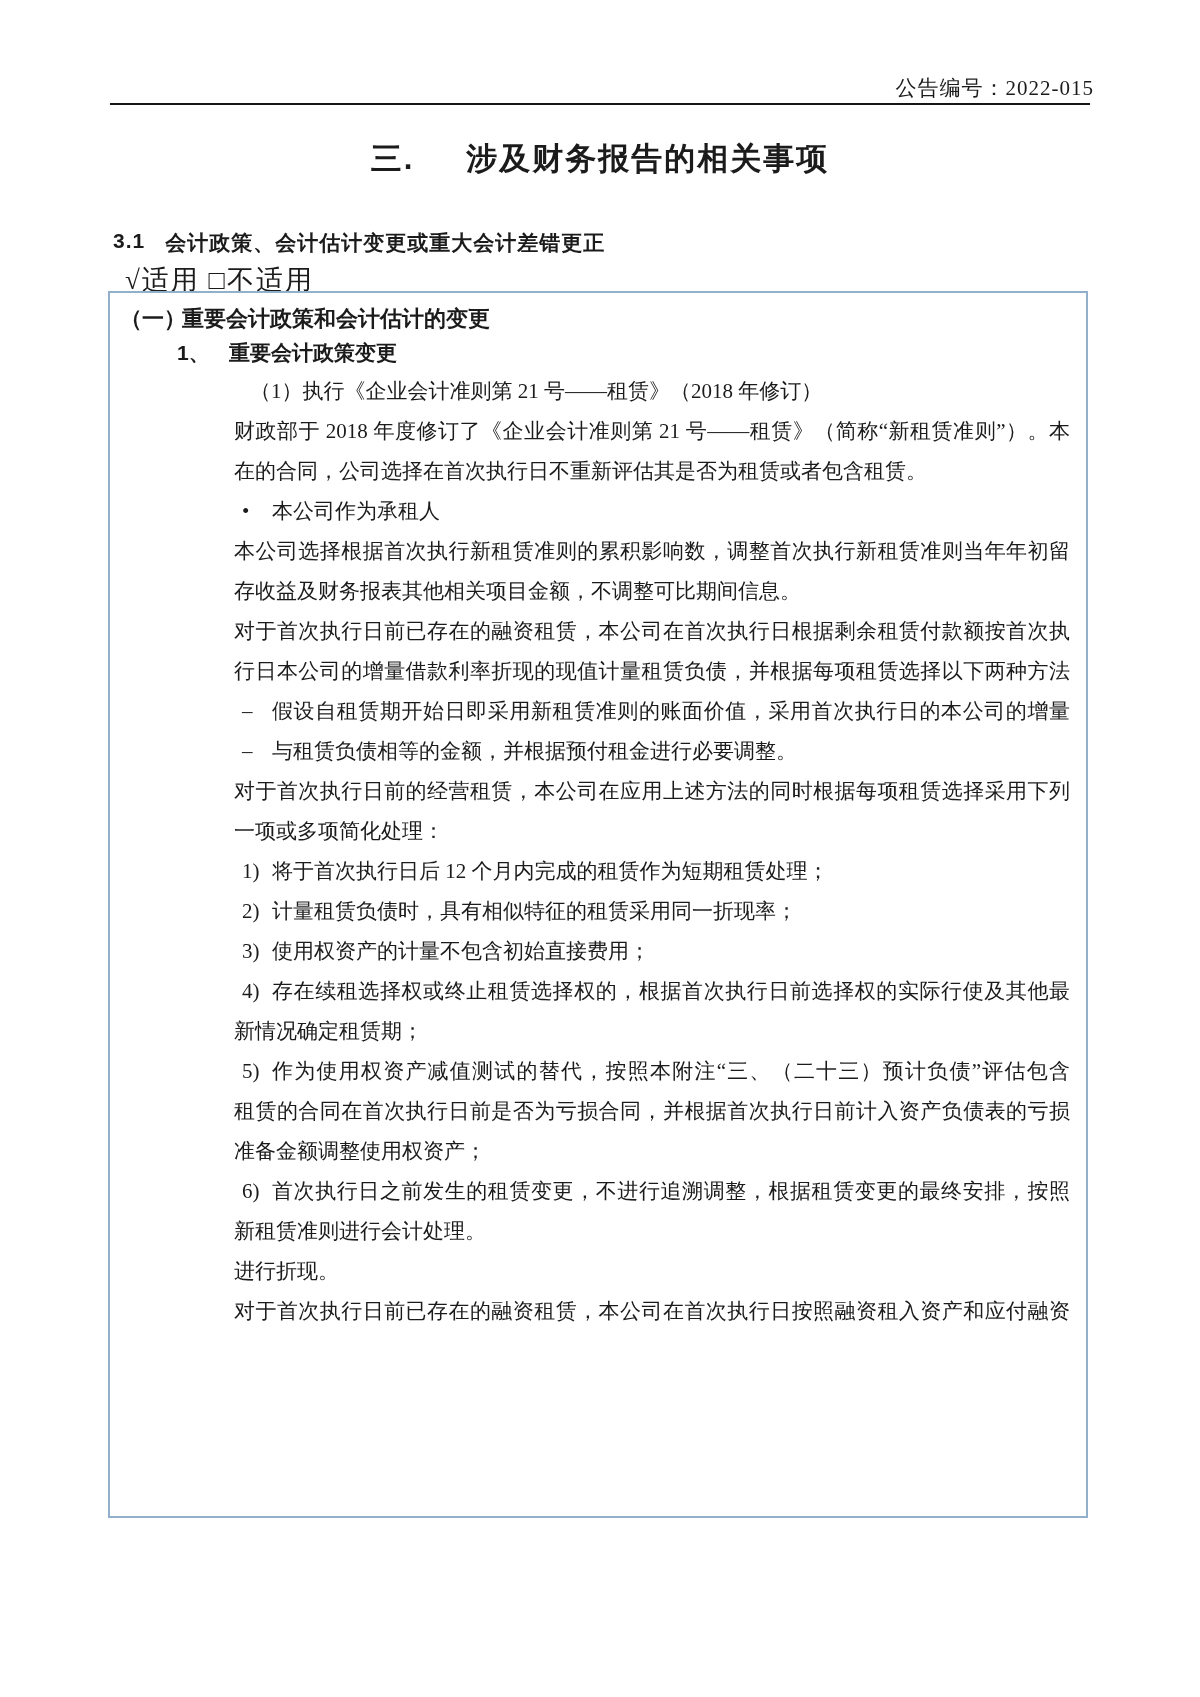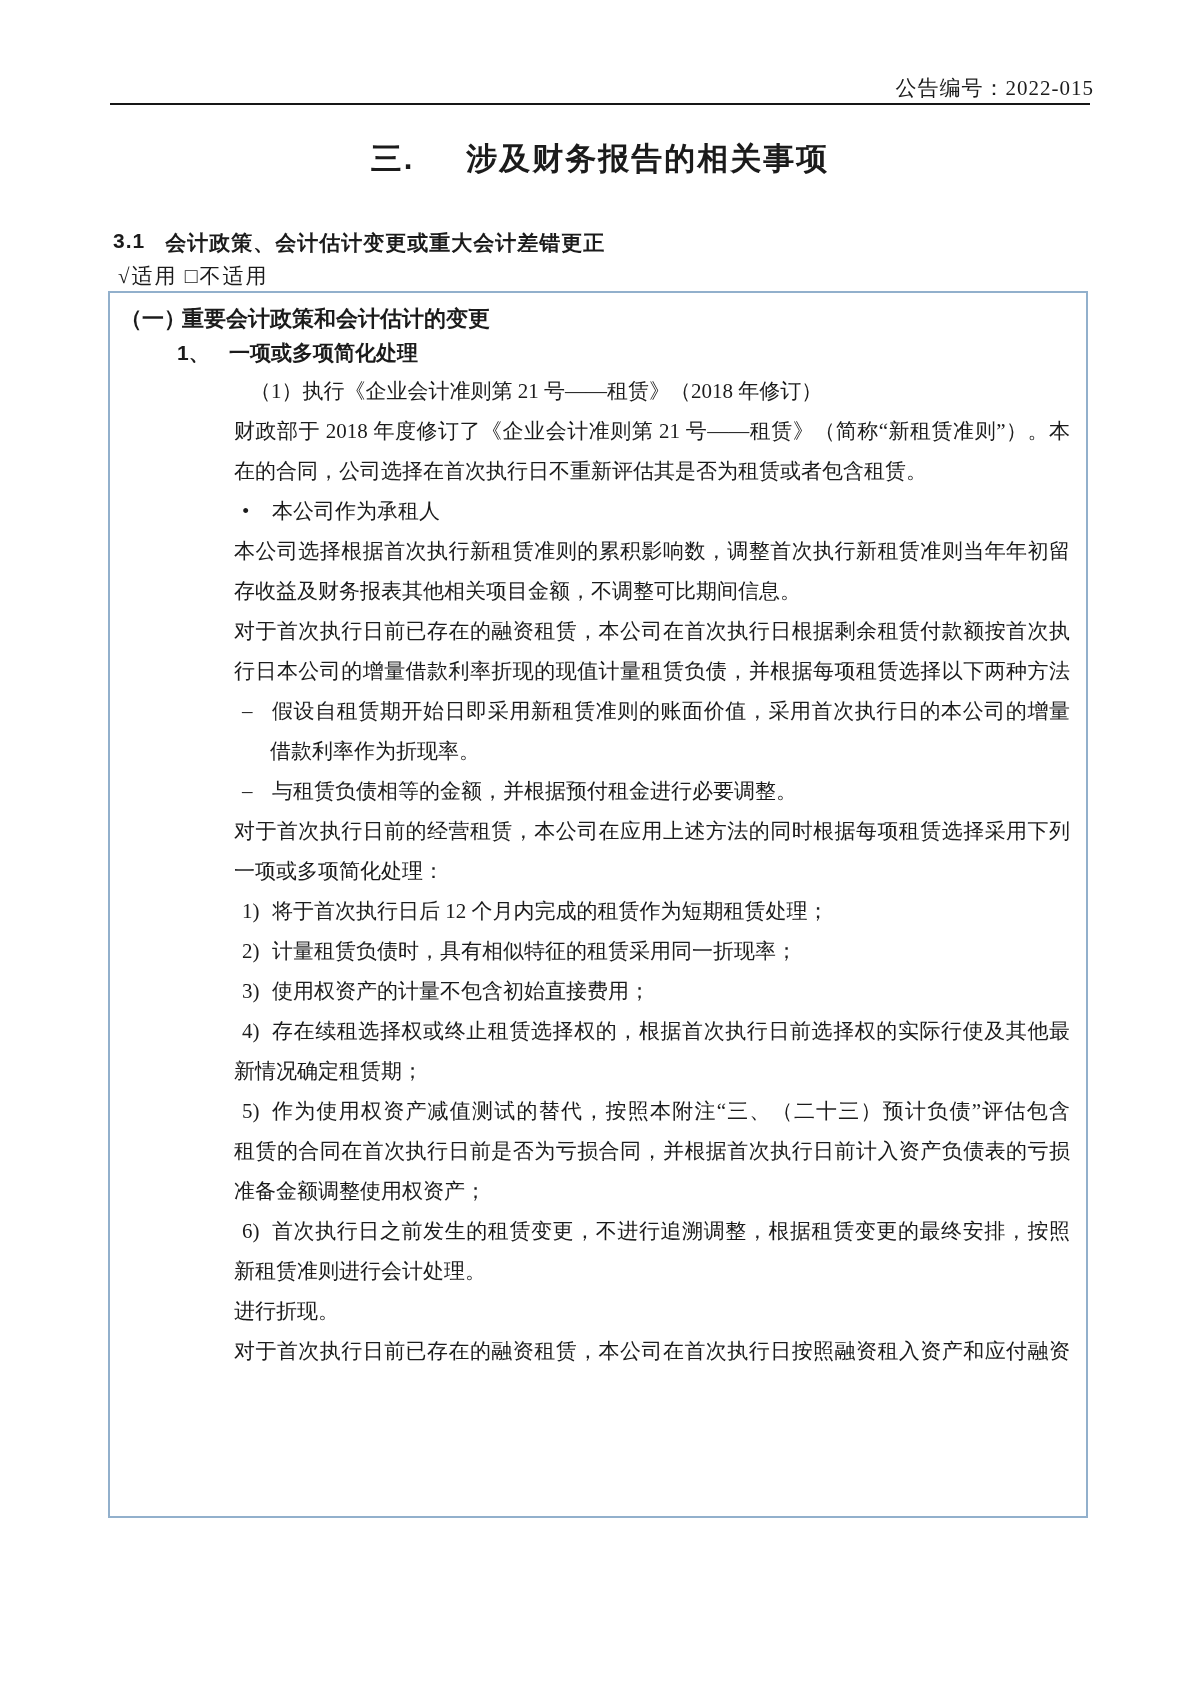--- a/index.html
+++ b/index.html
@@ -21,21 +21,21 @@
   .doc-title{
     position:absolute;top:138px;left:0;width:1200px;
     display:flex;justify-content:center;gap:52px;
     font-weight:bold;font-size:31px;letter-spacing:2px;
   }
   .sec-heading{
     position:absolute;top:229px;left:113px;
     display:flex;gap:20px;font-weight:bold;font-size:21px;letter-spacing:1px;
   }
   .applicability{
-    position:absolute;top:262px;left:118px;font-size:21px;letter-spacing:2px;
+    position:absolute;top:262px;left:125px;font-size:27px;letter-spacing:2px;
   }
 
   .policy-box{
     position:absolute;top:291px;left:108px;width:980px;height:1227px;
     border:2px solid #92b0cc;box-sizing:border-box;background:#ffffff;
   }
   .h1row{
     margin:12px 0 0 10px;display:flex;align-items:baseline;
     font-weight:bold;font-size:22px;height:28px;line-height:28px;
   }
@@ -76,39 +76,38 @@
 
 <div class="applicability">√适用  □不适用</div>
 
 <div class="policy-box">
   <div class="h1row sans">
     <span class="num">（一）</span>
     <span>重要会计政策和会计估计的变更</span>
   </div>
   <div class="h2row sans">
     <span class="num">1、</span>
-    <span>一项或多项简化处理</span>
+    <span>重要会计政策变更</span>
   </div>
   <div class="box-content">
       <div class="ln sub">（1）执行《企业会计准则第 21 号——租赁》（2018 年修订）</div>
       <div class="ln flow j">财政部于 2018 年度修订了《企业会计准则第 21 号——租赁》（简称“新租赁准则”）。本</div>
       <div class="ln flow">在的合同，公司选择在首次执行日不重新评估其是否为租赁或者包含租赁。</div>
       <div class="ln bullet mk">
         <span class="m">•</span>
         <span class="t">本公司作为承租人</span>
       </div>
       <div class="ln flow j">本公司选择根据首次执行新租赁准则的累积影响数，调整首次执行新租赁准则当年年初留</div>
       <div class="ln flow">存收益及财务报表其他相关项目金额，不调整可比期间信息。</div>
       <div class="ln flow j">对于首次执行日前已存在的融资租赁，本公司在首次执行日根据剩余租赁付款额按首次执</div>
       <div class="ln flow j">行日本公司的增量借款利率折现的现值计量租赁负债，并根据每项租赁选择以下两种方法</div>
       <div class="ln dash j mk">
         <span class="m">–</span>
         <span class="t">假设自租赁期开始日即采用新租赁准则的账面价值，采用首次执行日的本公司的增量</span>
       </div>
-      <div class="ln dashcont">借款利率作为折现率。</div>
       <div class="ln dash mk">
         <span class="m">–</span>
         <span class="t">与租赁负债相等的金额，并根据预付租金进行必要调整。</span>
       </div>
       <div class="ln flow j">对于首次执行日前的经营租赁，本公司在应用上述方法的同时根据每项租赁选择采用下列</div>
       <div class="ln flow">一项或多项简化处理：</div>
       <div class="ln num mk">
         <span class="m">1)</span>
         <span class="t">将于首次执行日后 12 个月内完成的租赁作为短期租赁处理；</span>
       </div>

